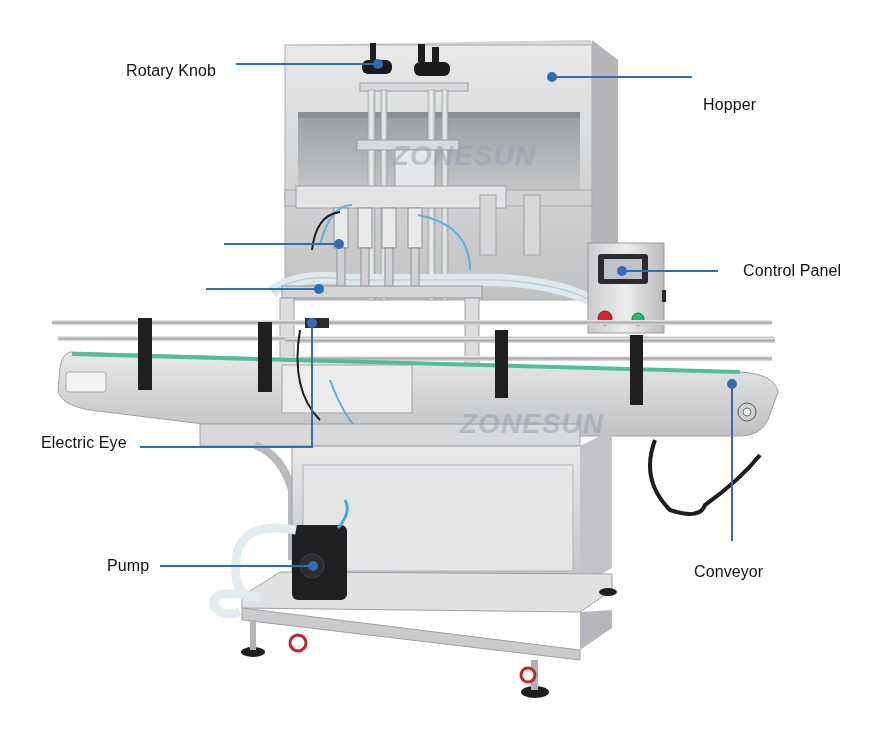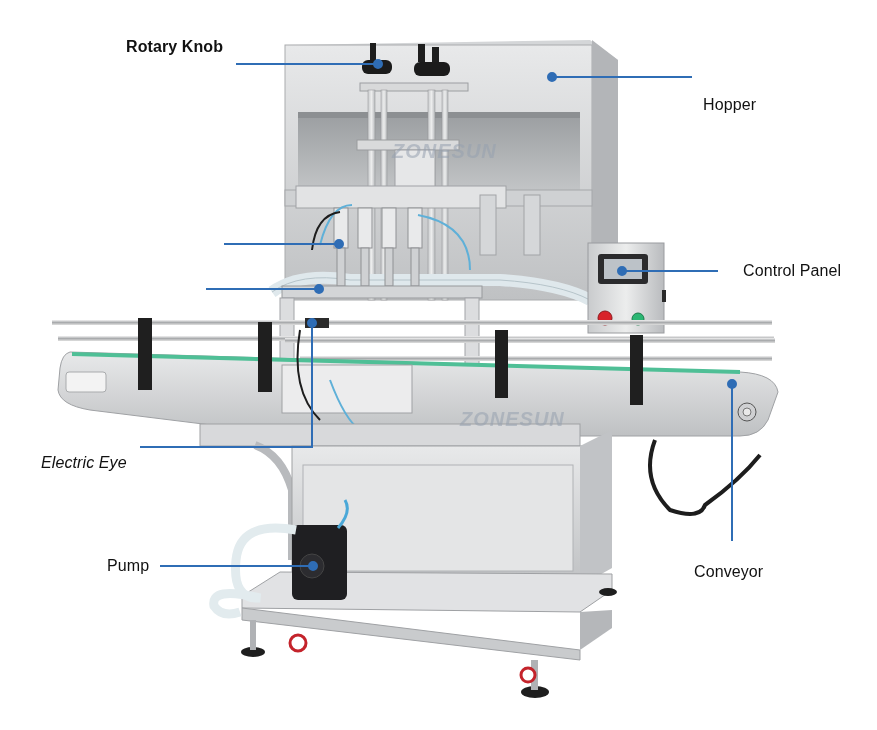--- a/index.html
+++ b/index.html
@@ -1,21 +1,21 @@
 <!DOCTYPE html>
 <html><head>
   <meta charset="utf-8">
   <style>
     html, body { margin: 0; padding: 0; background: #ffffff; }
     body { width: 877px; height: 730px; position: relative; overflow: hidden;
            font-family: "Liberation Sans", sans-serif; }
     #stage { position: absolute; left: 0; top: 0; width: 877px; height: 730px; }
     .label { position: absolute; font-size: 16px; color: #111111; white-space: nowrap;
              line-height: 18px; letter-spacing: 0.1px; }
-    .watermark { position: absolute; font-size: 20px; font-weight: bold; font-style: italic;
+    .watermark { position: absolute; font-size: 28px; font-weight: bold; font-style: italic;
                  color: rgba(150,160,175,0.55); letter-spacing: 1px; text-align: right; }
   </style>
 </head>
 <body>
 
 <div id="stage">
   <svg width="877" height="730" viewBox="0 0 877 730" xmlns="http://www.w3.org/2000/svg">
     <defs>
       <linearGradient id="steel" x1="0" x2="1" y1="0" y2="0">
         <stop offset="0" stop-color="#c9cbcd"></stop>
@@ -180,19 +180,19 @@
       <circle cx="732" cy="384" r="4"></circle>
 
       <line x1="160" y1="566" x2="312" y2="566"></line>
       <circle cx="313" cy="566" r="4"></circle>
     </g>
   </svg>
 
   <div class="watermark" style="left:392px; top:140px;">ZONESUN</div>
   <div class="watermark" style="left:460px; top:408px;">ZONESUN</div>
 
-  <div class="label" style="left:126px; top:38px;font-weight:bold;">Rotary Knob</div>
+  <div class="label" style="left:126px; top:62px;">Rotary Knob</div>
   <div class="label" style="left:703px; top:68px;margin-top:28px;">Hopper</div>
   <div class="label" style="left:727px; top:262px;margin-left:16px;">Control Panel</div>
-  <div class="label" style="left:41px; top:454px;font-style:italic;">Electric Eye</div>
+  <div class="label" style="left:41px; top:434px;">Electric Eye</div>
   <div class="label" style="left:694px; top:563px;">Conveyor</div>
   <div class="label" style="left:107px; top:557px;">Pump</div>
 </div>
 
 </body></html>

